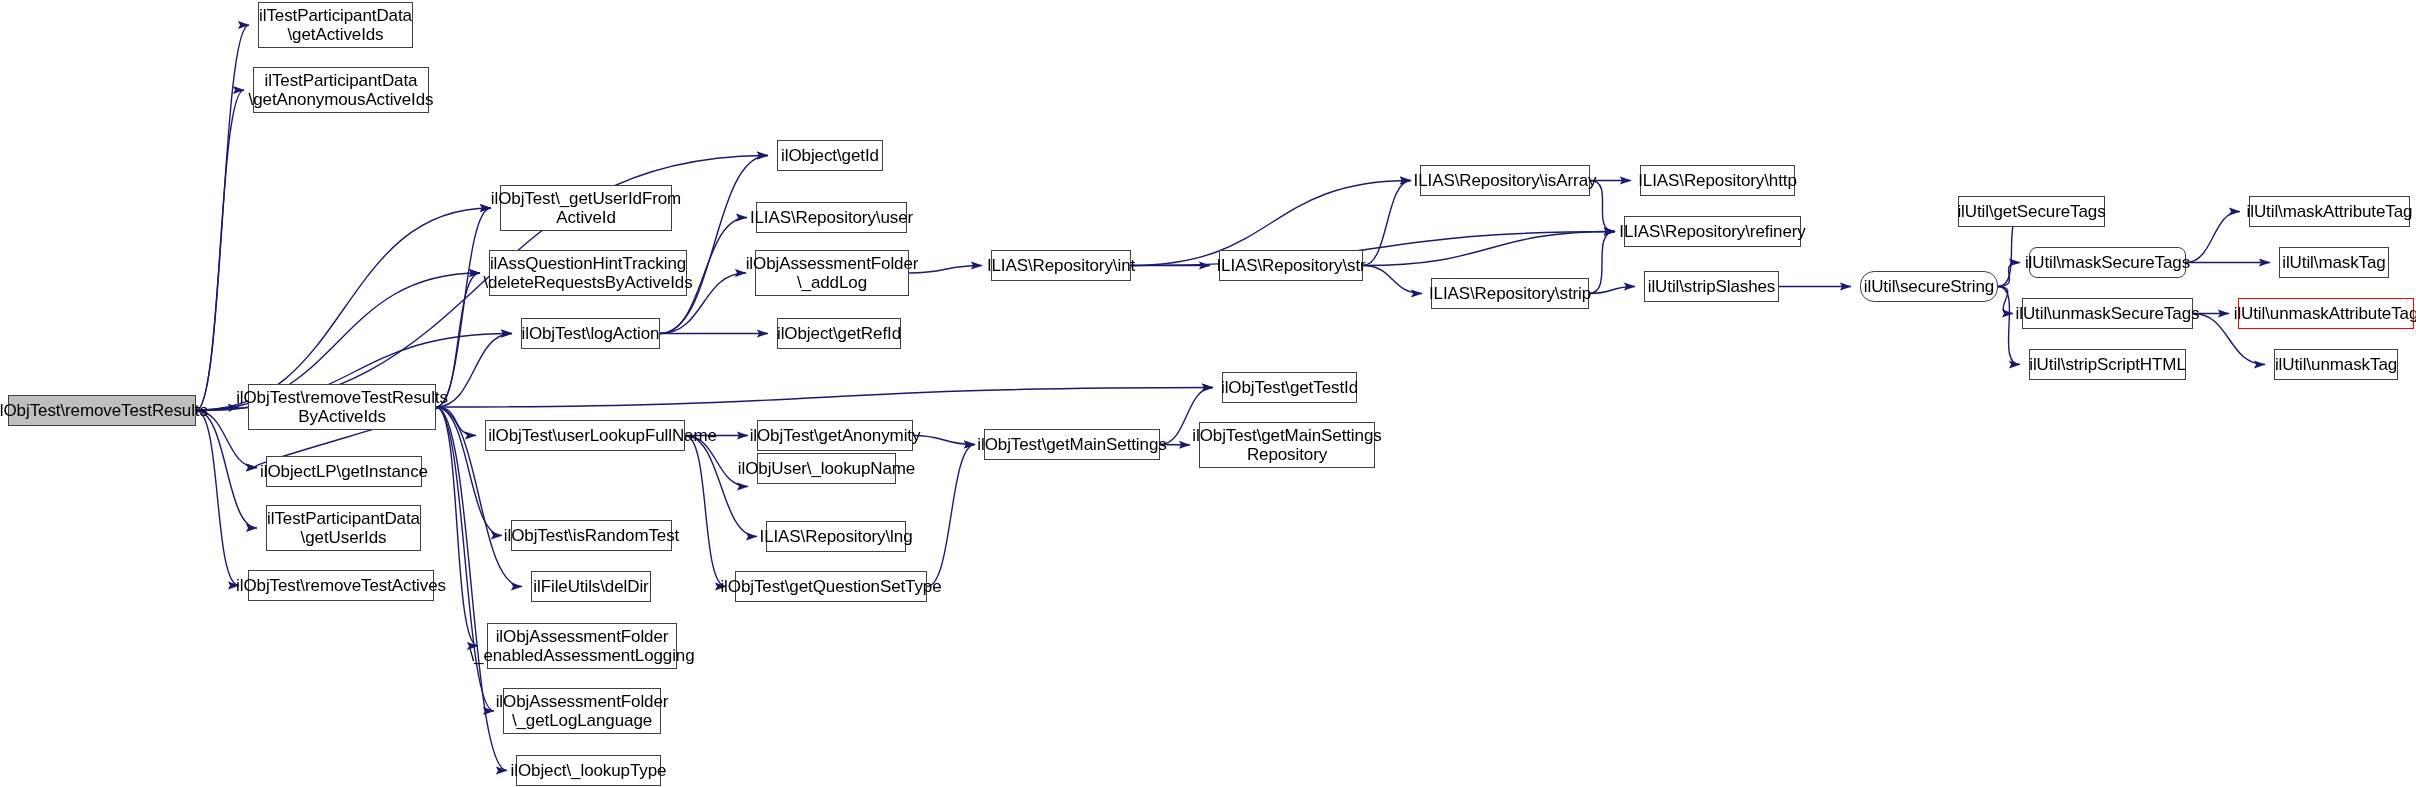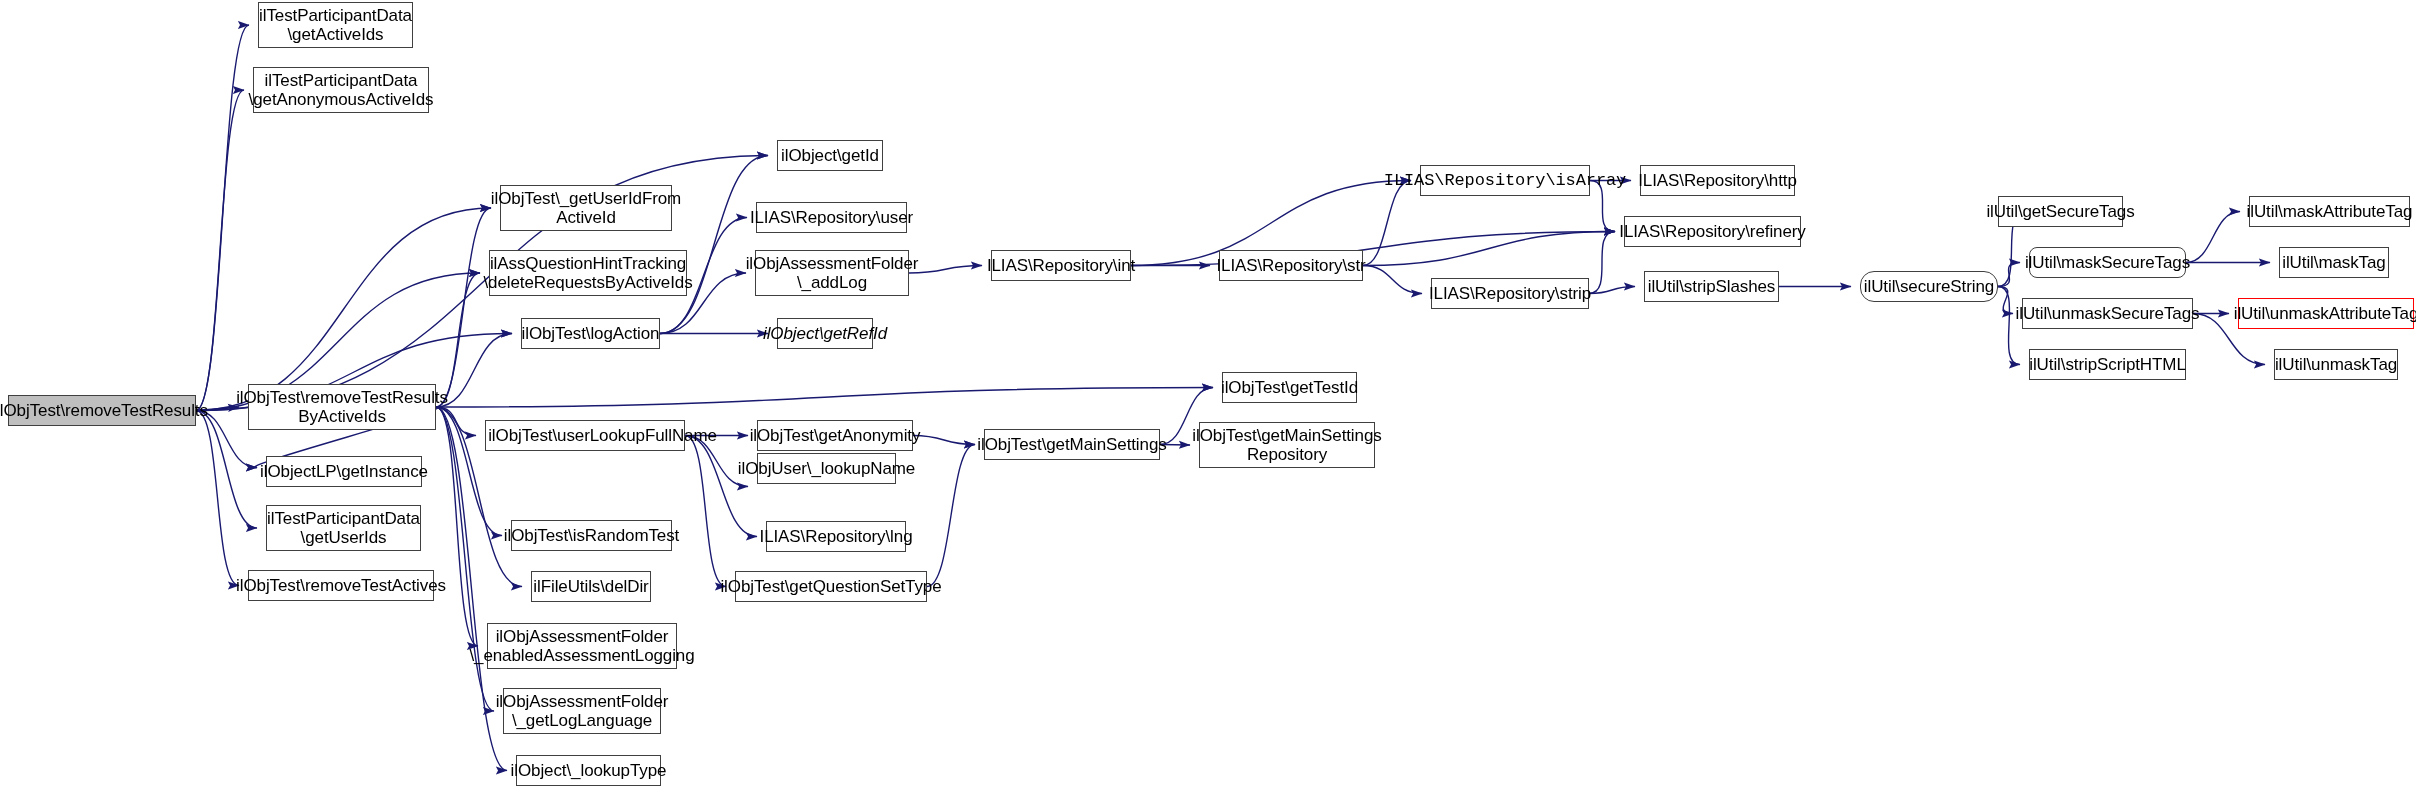--- a/index.html
+++ b/index.html
@@ -135,38 +135,38 @@
       <div class="node" style="left: 531px; top: 571px; width: 120px; height: 31px;">ilFileUtils\delDir</div>
       <div class="node" style="left: 487px; top: 623px; width: 190px; height: 46px;">ilObjAssessmentFolder
 \_enabledAssessmentLogging</div>
       <div class="node" style="left: 503px; top: 688px; width: 158px; height: 46px;">ilObjAssessmentFolder
 \_getLogLanguage</div>
       <div class="node" style="left: 516px; top: 755px; width: 145px; height: 31px;">ilObject\_lookupType</div>
       <div class="node" style="left: 777px; top: 140px; width: 106px; height: 31px;">ilObject\getId</div>
       <div class="node" style="left: 756px; top: 202px; width: 151px; height: 31px;">ILIAS\Repository\user</div>
       <div class="node" style="left: 755px; top: 250px; width: 154px; height: 46px;">ilObjAssessmentFolder
 \_addLog</div>
-      <div class="node" style="left: 777px; top: 318px; width: 96px; height: 31px; font-style: italic;">ilObject\getRefId</div>
+      <div class="node" style="left: 777px; top: 318px; width: 124px; height: 31px;">ilObject\getRefId</div>
       <div class="node" style="left: 757px; top: 420px; width: 156px; height: 31px;">ilObjTest\getAnonymity</div>
       <div class="node" style="left: 757px; top: 453px; width: 139px; height: 31px;">ilObjUser\_lookupName</div>
       <div class="node" style="left: 766px; top: 521px; width: 140px; height: 31px;">ILIAS\Repository\lng</div>
       <div class="node" style="left: 735px; top: 571px; width: 192px; height: 31px;">ilObjTest\getQuestionSetType</div>
       <div class="node" style="left: 991px; top: 250px; width: 140px; height: 31px;">ILIAS\Repository\int</div>
       <div class="node" style="left: 984px; top: 429px; width: 176px; height: 31px;">ilObjTest\getMainSettings</div>
       <div class="node" style="left: 1222px; top: 372px; width: 135px; height: 31px;">ilObjTest\getTestId</div>
       <div class="node" style="left: 1199px; top: 422px; width: 176px; height: 46px;">ilObjTest\getMainSettings
    Repository</div>
       <div class="node" style="left: 1219px; top: 250px; width: 144px; height: 31px;">ILIAS\Repository\str</div>
-      <div class="node" style="left: 1420px; top: 165px; width: 170px; height: 31px; font-family: Liberation Mono, monospace;">ILIAS\Repository\isArray</div>
+      <div class="node" style="left: 1420px; top: 165px; width: 170px; height: 31px;">ILIAS\Repository\isArray</div>
       <div class="node" style="left: 1431px; top: 278px; width: 158px; height: 31px;">ILIAS\Repository\strip</div>
       <div class="node" style="left: 1640px; top: 165px; width: 155px; height: 31px;">ILIAS\Repository\http</div>
       <div class="node" style="left: 1624px; top: 216px; width: 177px; height: 31px;">ILIAS\Repository\refinery</div>
       <div class="node" style="left: 1644px; top: 271px; width: 135px; height: 31px;">ilUtil\stripSlashes</div>
       <div class="node" style="left: 1860px; top: 271px; width: 138px; height: 31px; border-radius: 14px;">ilUtil\secureString</div>
-      <div class="node" style="left: 1998px; top: 196px; width: 125px; height: 31px;">ilUtil\getSecureTags</div>
+      <div class="node" style="left: 1958px; top: 196px; width: 147px; height: 31px;">ilUtil\getSecureTags</div>
       <div class="node" style="left: 2029px; top: 247px; width: 157px; height: 31px; border-radius: 8px;">ilUtil\maskSecureTags</div>
       <div class="node" style="left: 2022px; top: 298px; width: 171px; height: 31px;">ilUtil\unmaskSecureTags</div>
       <div class="node" style="left: 2029px; top: 349px; width: 157px; height: 31px;">ilUtil\stripScriptHTML</div>
       <div class="node" style="left: 2249px; top: 196px; width: 161px; height: 31px;">ilUtil\maskAttributeTag</div>
       <div class="node" style="left: 2279px; top: 247px; width: 110px; height: 31px;">ilUtil\maskTag</div>
       <div class="node highlight" style="left: 2238px; top: 298px; width: 176px; height: 31px;">ilUtil\unmaskAttributeTag</div>
       <div class="node" style="left: 2274px; top: 349px; width: 124px; height: 31px;">ilUtil\unmaskTag</div>
     </div>
 </div>
 

